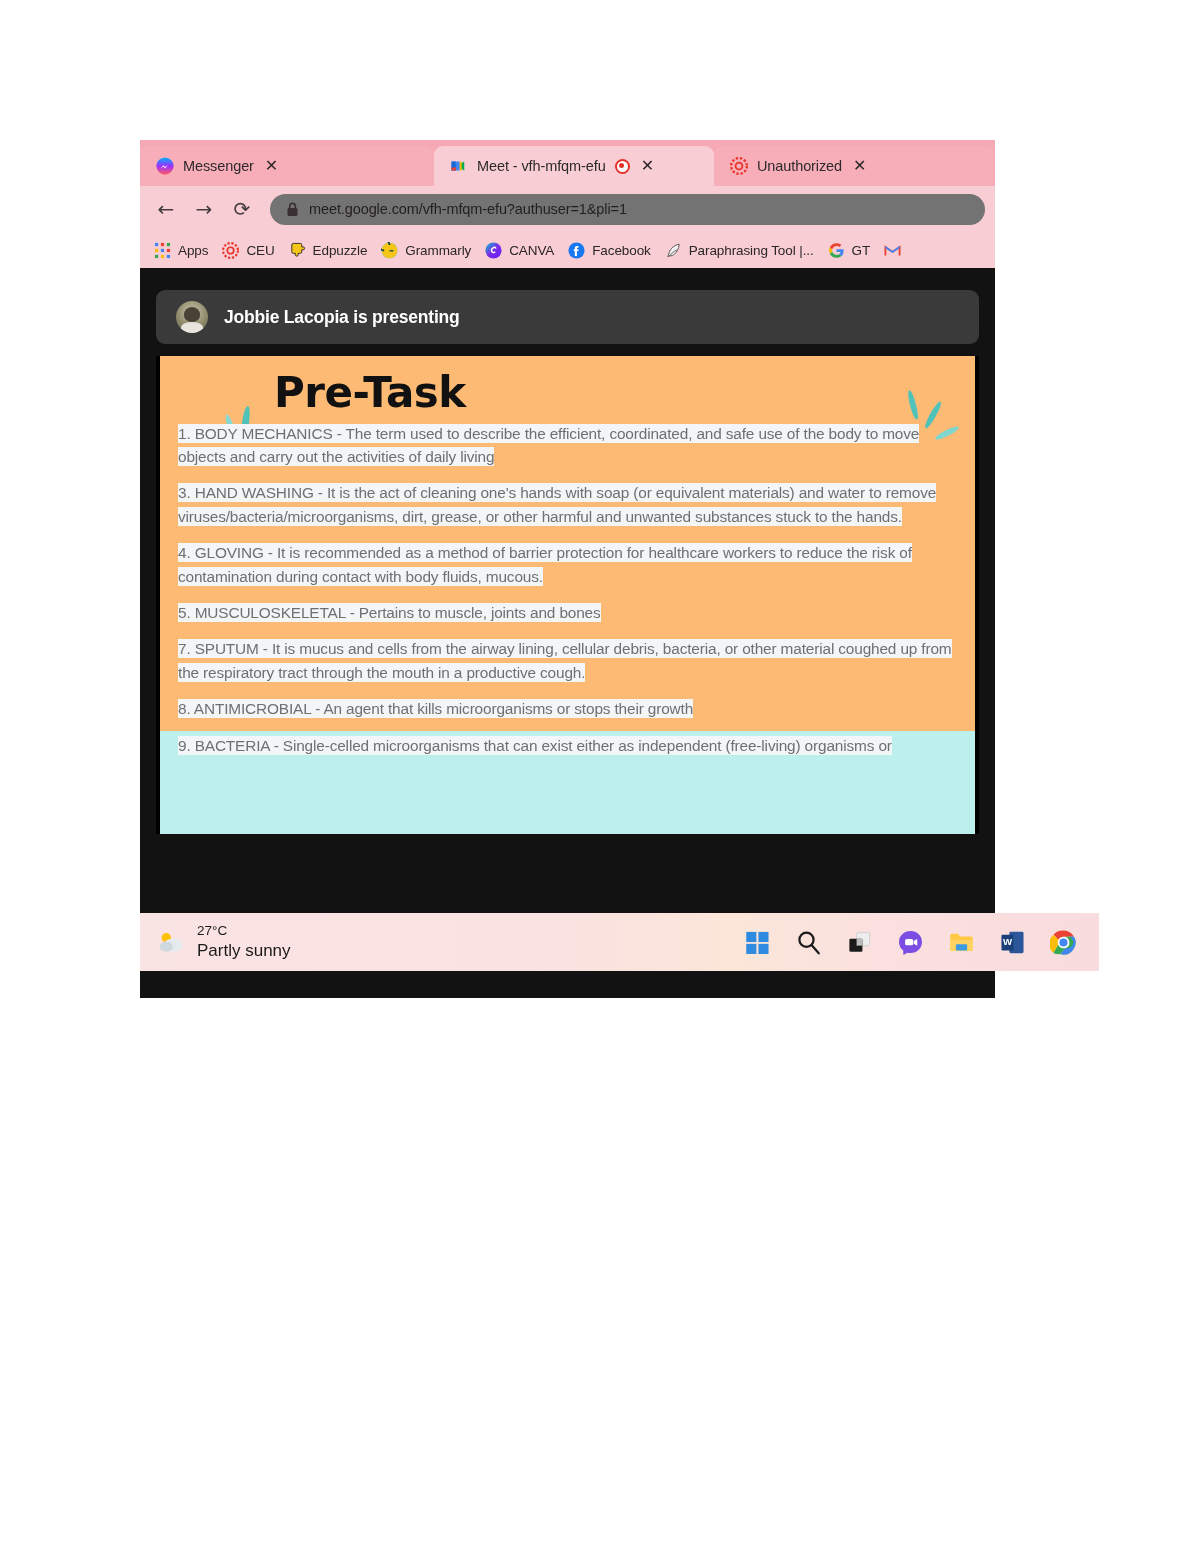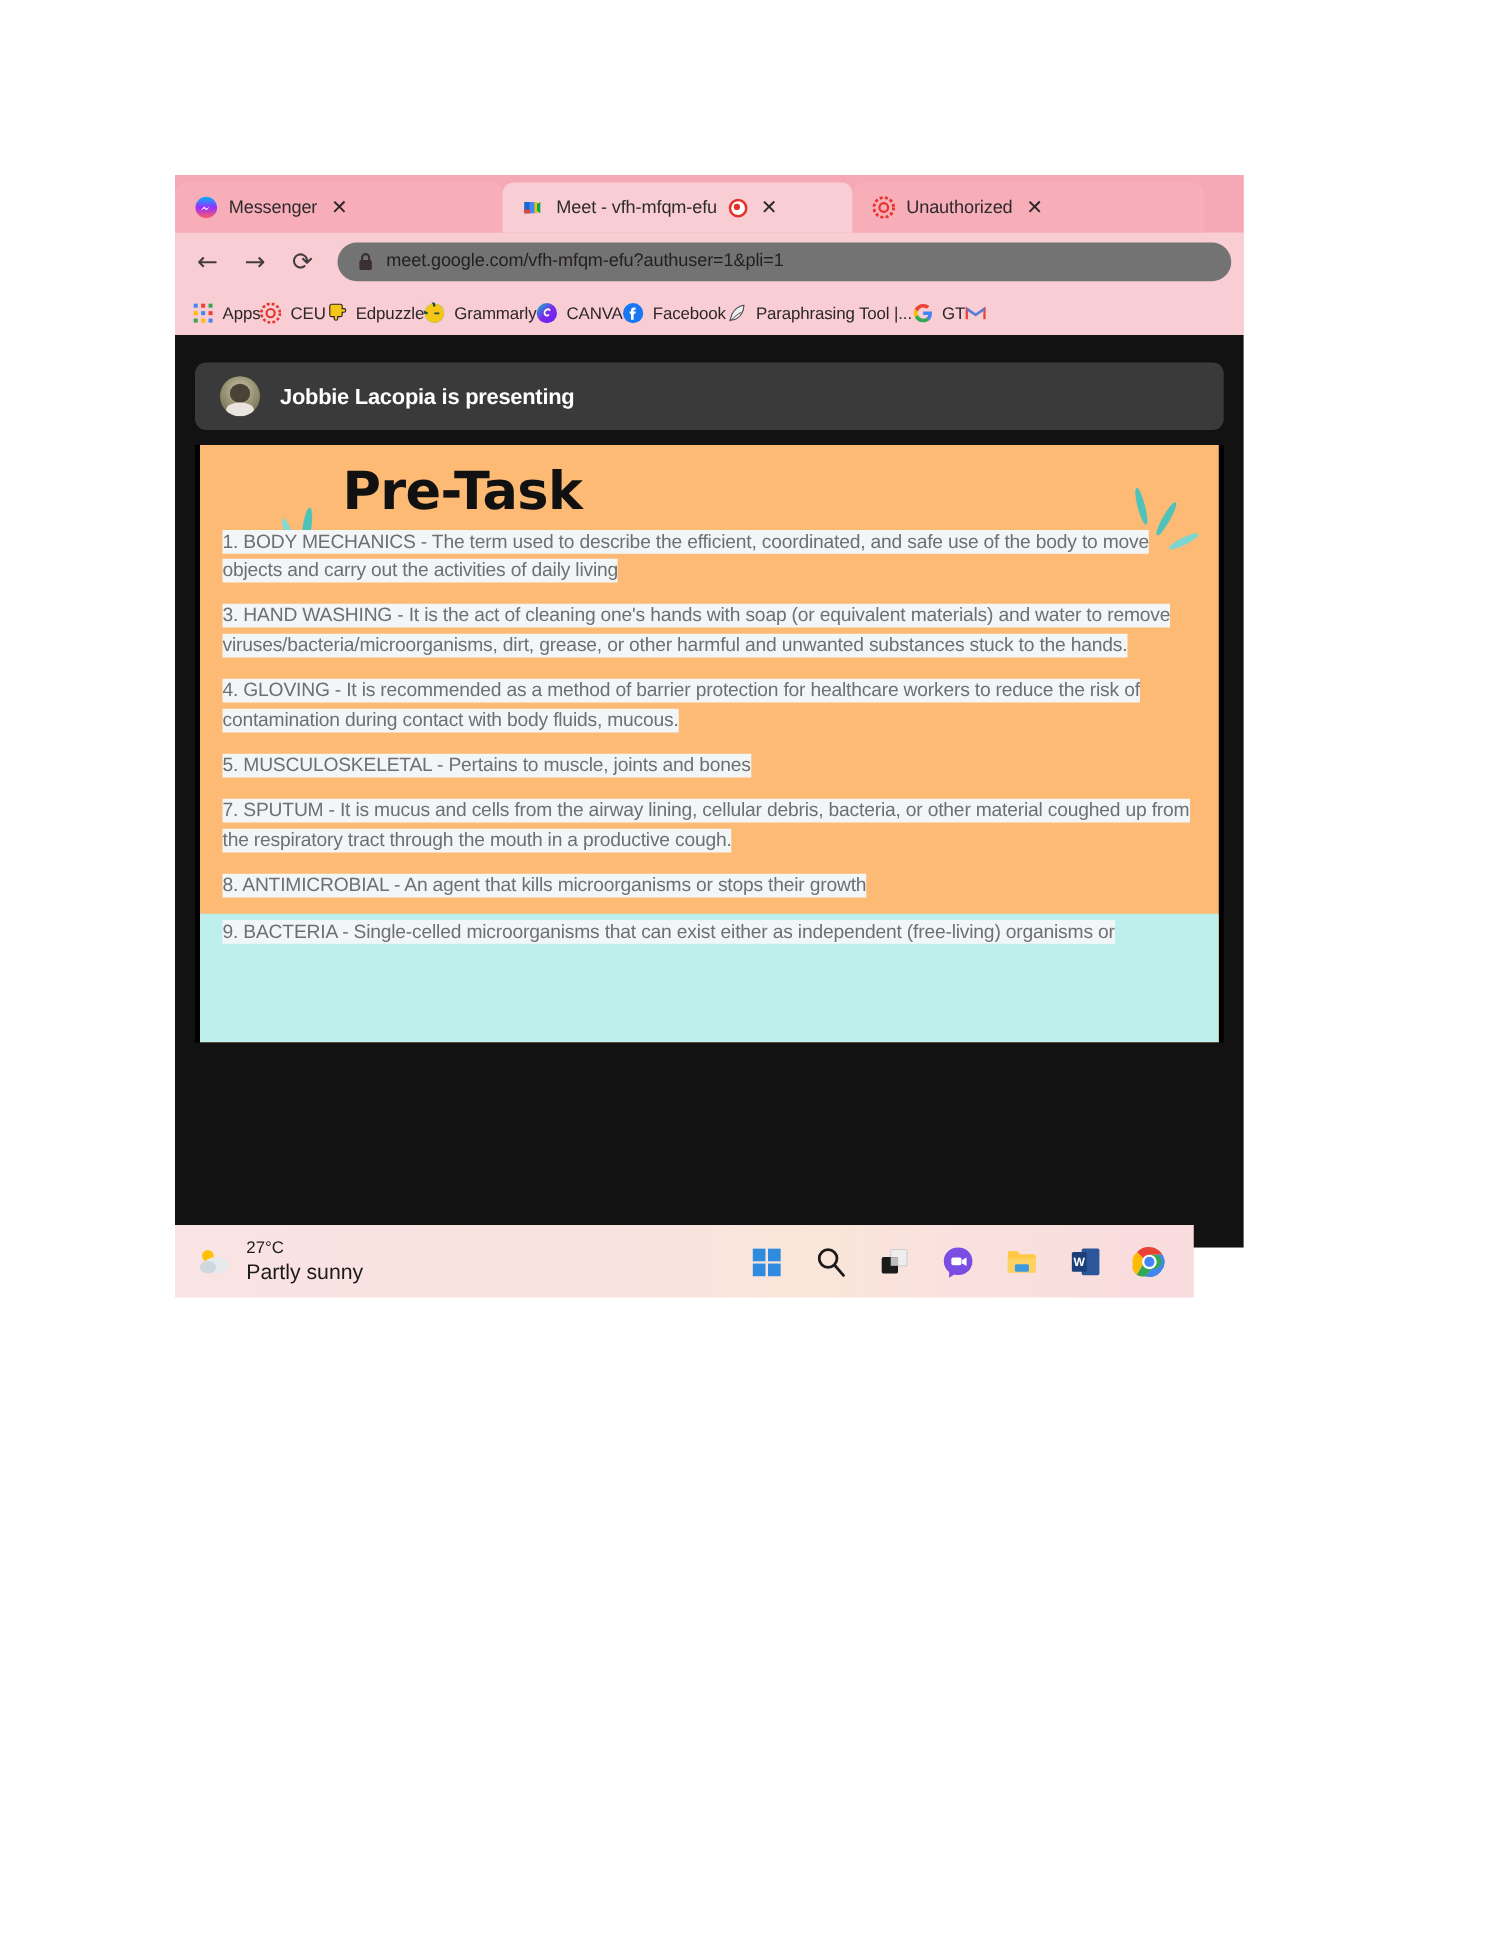--- a/index.html
+++ b/index.html
@@ -61,21 +61,21 @@
     text-overflow: ellipsis;
     letter-spacing: -0.1px;
   }
   .tab-close {
     font-size: 16px;
     color: #2b2729;
     line-height: 1;
     padding: 0 2px;
     font-family: "DejaVu Sans", sans-serif;
   }
-  .tab1 { width: 262px; }
+  .tab1 { width: 294px; }
   .tab2 { width: 280px; }
   .tab3 { width: 281px; }
 
   .rec-dot {
     width: 15px; height: 15px;
     border-radius: 50%;
     border: 2.6px solid #e3322a;
     box-sizing: border-box;
     background: #fff;
     position: relative;
@@ -129,20 +129,21 @@
     letter-spacing: -0.1px;
   }
 
   
   .bookmarks {
     height: 36px;
     background: #f8cdd3;
     display: flex;
     align-items: center;
     padding-left: 14px;
+    gap: 14px;
     overflow: hidden;
   }
   .bm {
     display: flex;
     align-items: center;
     gap: 7px;
     white-space: nowrap;
     flex: 0 0 auto;
   }
   .bm-label {
@@ -261,22 +262,22 @@
     position: absolute;
     z-index: 2;
     background: #5fc9c0;
     border-radius: 60% 40% 55% 45%;
   }
 
   
   .taskbar {
     position: absolute;
     left: 140px;
-    top: 980px;
-    width: 815px;
+    top: 913px;
+    width: 959px;
     height: 58px;
     background: linear-gradient(90deg,#fae3e3 0%, #fae2e0 45%, #fbe6d9 62%, #fae0df 78%, #f9dcde 100%);
     display: flex;
     align-items: center;
     padding: 0 16px 0 16px;
     box-sizing: border-box;
   }
   .weather {
     display: flex;
     align-items: center;

